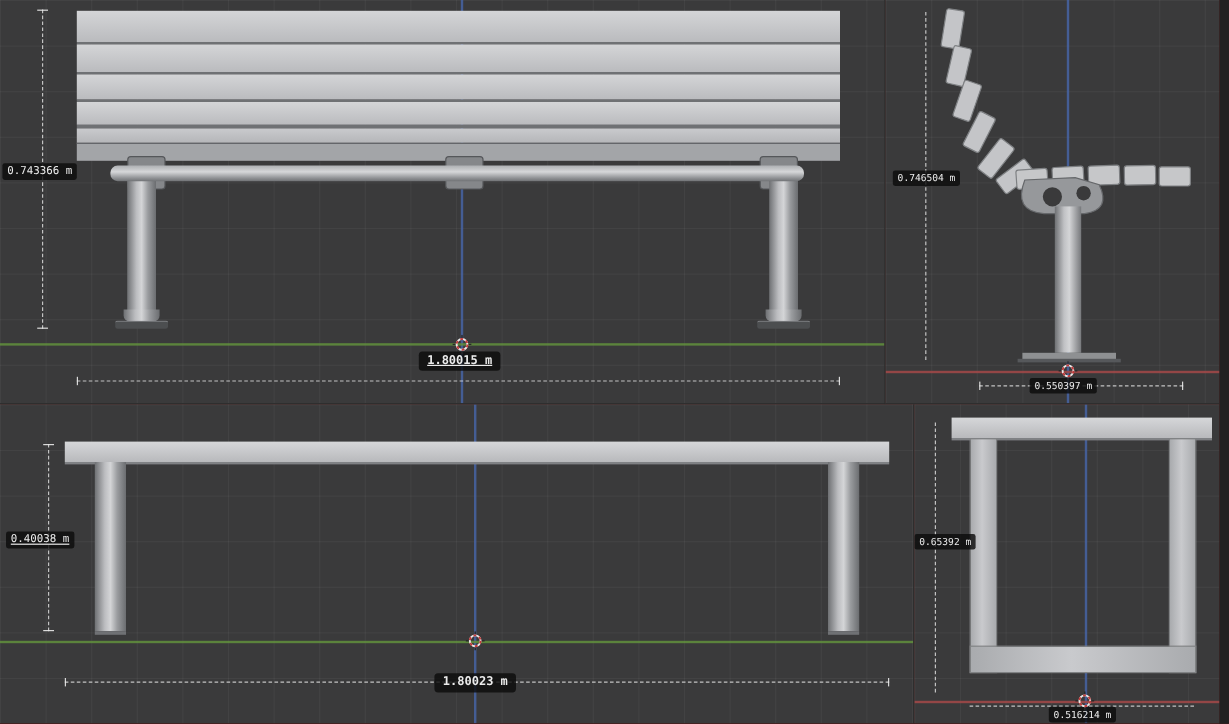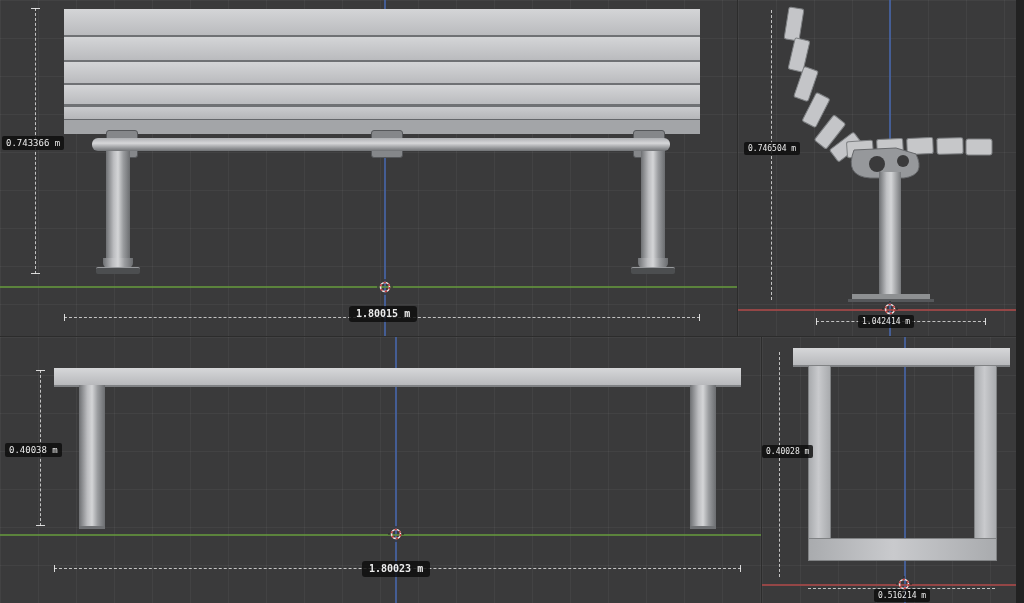--- a/index.html
+++ b/index.html
@@ -109,21 +109,21 @@
     <div class="base" style="left:631px; top:267px; width:44px; height:6px;"></div>
 
     <div class="dim-v" style="left:35px; top:8px; height:266px;"></div>
     <div class="tick-h" style="left:31px; top:8px; width:9px;"></div>
     <div class="tick-h" style="left:31px; top:273px; width:9px;"></div>
     <div class="chip" style="left:2px; top:136px;">0.743366 m</div>
 
     <div class="dim-h" style="left:64px; top:317px; width:636px;"></div>
     <div class="tick-v" style="left:64px; top:314px; height:7px;"></div>
     <div class="tick-v" style="left:699px; top:314px; height:7px;"></div>
-    <div class="chip big" style="left:349px; top:306px;">1.80015 m</div>
+    <div class="chip big" style="left:349px; top:293px;text-decoration:underline;">1.80015 m</div>
 
     <div class="cursor" style="left:377px; top:279px;">
       <svg width="16" height="16" viewBox="0 0 16 16">
         <line x1="8" y1="0" x2="8" y2="4" stroke="#2a2a2a" stroke-width="1.2"></line>
         <line x1="8" y1="12" x2="8" y2="16" stroke="#2a2a2a" stroke-width="1.2"></line>
         <line x1="0" y1="8" x2="4" y2="8" stroke="#2a2a2a" stroke-width="1.2"></line>
         <line x1="12" y1="8" x2="16" y2="8" stroke="#2a2a2a" stroke-width="1.2"></line>
         <circle cx="8" cy="8" r="4.5" fill="none" stroke="#e8e8e8" stroke-width="1.6"></circle>
         <circle cx="8" cy="8" r="4.5" fill="none" stroke="#c23b3b" stroke-width="1.6" stroke-dasharray="2.4 2.4"></circle>
       </svg>
@@ -170,21 +170,21 @@
       <rect x="114" y="294" width="78" height="6" fill="#8e9092"></rect>
       <rect x="110" y="299" width="86" height="3" fill="#56585b"></rect>
     </svg>
 
     <div class="dim-v" style="left:33px; top:10px; height:290px;"></div>
     <div class="chip sm" style="left:6px; top:142px;">0.746504 m</div>
 
     <div class="dim-h" style="left:78px; top:321px; width:170px;"></div>
     <div class="tick-v" style="left:78px; top:318px; height:7px;"></div>
     <div class="tick-v" style="left:247px; top:318px; height:7px;"></div>
-    <div class="chip sm" style="left:120px; top:315px;">1.042414 m</div>
+    <div class="chip sm" style="left:120px; top:315px;">0.550397 m</div>
 
     <div class="cursor" style="left:144px; top:301px;">
       <svg width="16" height="16" viewBox="0 0 16 16">
         <line x1="8" y1="0" x2="8" y2="4" stroke="#2a2a2a" stroke-width="1.2"></line>
         <line x1="8" y1="12" x2="8" y2="16" stroke="#2a2a2a" stroke-width="1.2"></line>
         <line x1="0" y1="8" x2="4" y2="8" stroke="#2a2a2a" stroke-width="1.2"></line>
         <line x1="12" y1="8" x2="16" y2="8" stroke="#2a2a2a" stroke-width="1.2"></line>
         <circle cx="8" cy="8" r="4.5" fill="none" stroke="#e8e8e8" stroke-width="1.6"></circle>
         <circle cx="8" cy="8" r="4.5" fill="none" stroke="#c23b3b" stroke-width="1.6" stroke-dasharray="2.4 2.4"></circle>
       </svg>
@@ -195,21 +195,21 @@
     <div class="axis axis-z" style="left:395px;"></div>
     <div class="axis axis-green" style="top:197px;"></div>
 
     <div class="slab" style="left:54px; top:31px; width:687px; height:17px;"></div>
     <div class="leg" style="left:79px; top:48px; width:26px; height:141px; border-bottom:3px solid #6f7174;"></div>
     <div class="leg" style="left:690px; top:48px; width:26px; height:141px; border-bottom:3px solid #6f7174;"></div>
 
     <div class="dim-v" style="left:40px; top:33px; height:156px;"></div>
     <div class="tick-h" style="left:36px; top:33px; width:9px;"></div>
     <div class="tick-h" style="left:36px; top:188px; width:9px;"></div>
-    <div class="chip" style="left:5px; top:106px;">0.40038 m</div>
+    <div class="chip" style="left:5px; top:106px;text-decoration:underline;">0.40038 m</div>
 
     <div class="dim-h" style="left:54px; top:231px; width:687px;"></div>
     <div class="tick-v" style="left:54px; top:228px; height:7px;"></div>
     <div class="tick-v" style="left:740px; top:228px; height:7px;"></div>
     <div class="chip big" style="left:362px; top:224px;">1.80023 m</div>
 
     <div class="cursor" style="left:388px; top:189px;">
       <svg width="16" height="16" viewBox="0 0 16 16">
         <line x1="8" y1="0" x2="8" y2="4" stroke="#2a2a2a" stroke-width="1.2"></line>
         <line x1="8" y1="12" x2="8" y2="16" stroke="#2a2a2a" stroke-width="1.2"></line>
@@ -224,21 +224,21 @@
   <div class="vp" id="vp-br">
     <div class="axis axis-z" style="left:142px;"></div>
     <div class="axis axis-red" style="top:247px;"></div>
 
     <div class="slab" style="left:31px; top:11px; width:217px; height:17px;"></div>
     <div class="frame-part" style="left:46px; top:28px; width:21px; height:194px;"></div>
     <div class="frame-part" style="left:212px; top:28px; width:21px; height:194px;"></div>
     <div class="frame-part" style="left:46px; top:201px; width:187px; height:21px;"></div>
 
     <div class="dim-v" style="left:17px; top:15px; height:225px;"></div>
-    <div class="chip sm" style="left:0px; top:108px;">0.40028 m</div>
+    <div class="chip sm" style="left:0px; top:108px;">0.65392 m</div>
 
     <div class="dim-h" style="left:46px; top:251px; width:187px;"></div>
     <div class="chip sm" style="left:112px; top:252px;">0.516214 m</div>
 
     <div class="cursor" style="left:134px; top:239px;">
       <svg width="16" height="16" viewBox="0 0 16 16">
         <line x1="8" y1="0" x2="8" y2="4" stroke="#2a2a2a" stroke-width="1.2"></line>
         <line x1="8" y1="12" x2="8" y2="16" stroke="#2a2a2a" stroke-width="1.2"></line>
         <line x1="0" y1="8" x2="4" y2="8" stroke="#2a2a2a" stroke-width="1.2"></line>
         <line x1="12" y1="8" x2="16" y2="8" stroke="#2a2a2a" stroke-width="1.2"></line>

